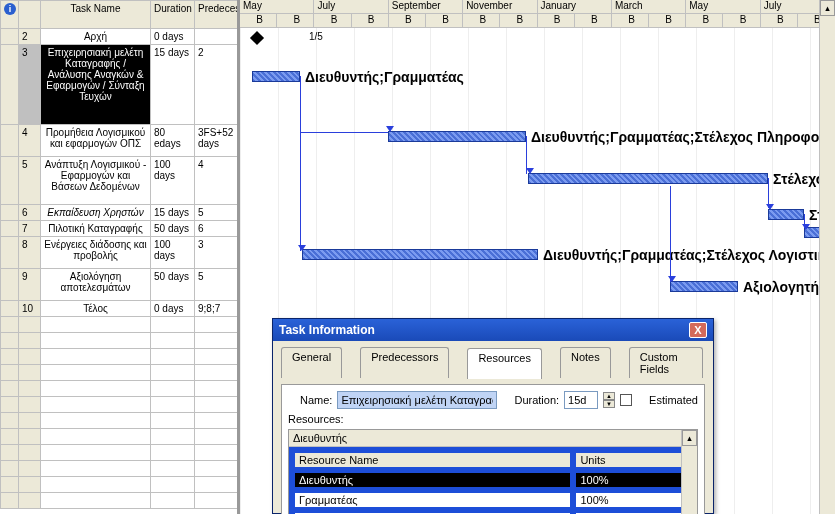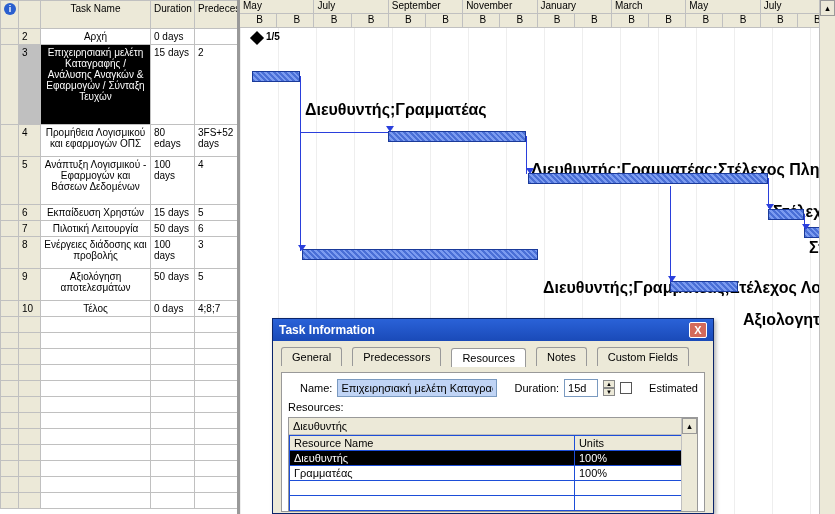--- a/index.html
+++ b/index.html
@@ -84,28 +84,28 @@
   }
   .grid-line {
     position:absolute; top:0; bottom:0; width:1px; background:#eee;
   }
   .bar {
     position:absolute; height:11px;
     background: repeating-linear-gradient(45deg,#4a6fd6,#4a6fd6 2px,#7b9bf0 2px,#7b9bf0 4px);
     border:1px solid #1a3a9a;
   }
   .bar-label {
-    position:absolute; font-size:16px; font-weight:bold; color:#000;
-    white-space:nowrap; padding-left:3px;margin-top:32px;
+    position:absolute; font-size:14px; font-weight:bold; color:#000;
+    white-space:nowrap; padding-left:3px;
   }
   .milestone {
     position:absolute; width:10px; height:10px; background:#000;
     transform: rotate(45deg);
   }
-  .ms-label { position:absolute; font-size:10px; font-weight:bold; white-space:nowrap; }
+  .ms-label { position:absolute; font-size:10px; font-weight:normal; white-space:nowrap;margin-left:43px; }
   .link-line { position:absolute; background:#2a3fdc; }
   .link-arrow {
     position:absolute; width:0; height:0;
     border-left:4px solid transparent; border-right:4px solid transparent;
     border-top:6px solid #2a3fdc;
   }
   
   .dialog {
     position:absolute; left:272px; top:318px; width:442px; height:196px;
     background:#ece9d8; border:1px solid #0a246a;
@@ -116,21 +116,21 @@
     background: linear-gradient(#2a62d8,#1a4ab8);
     color:#fff; font-size:12px; font-weight:bold;
     padding:3px 6px; display:flex; justify-content:space-between; align-items:center;
   }
   .dlg-close {
     width:18px; height:16px; background:#d46a5a; color:#fff;
     text-align:center; line-height:14px; border:1px solid #fff; border-radius:2px;
     font-size:11px; font-weight:bold;
   }
   .dlg-body { padding:6px 8px; }
-  .tabs { display:flex; gap:8px; margin-bottom:6px; }
+  .tabs { display:flex; gap:16px; margin-bottom:6px; }
   .tab {
     padding:3px 10px; font-size:11px; background:#ece9d8;
     border:1px solid #999; border-bottom:none; margin-right:2px;
     border-radius:3px 3px 0 0;
   }
   .tab.active { background:#fff; position:relative; top:1px; }
   .tab-panel {
     border:1px solid #999; background:#fff; padding:6px;
     height:140px;
   }
@@ -143,21 +143,21 @@
   .name-input { flex:1; background:#c0d4f5; color:#000; }
   .dur-input { width:34px; text-align:left; }
   .spinner { display:inline-flex; flex-direction:column; }
   .spinner button { width:12px; height:8px; font-size:6px; line-height:6px; padding:0; border:1px solid #888; background:#ece9d8;}
   .checkbox { width:12px; height:12px; border:1px solid #555; background:#fff; display:inline-block;}
   .res-grid {
     border:1px solid #999; margin-top:4px;
     font-size:11px;
   }
   .res-grid table { width:100%; border-collapse:collapse; }
-  .res-grid th, .res-grid td { border:1px solid #1d4ed8; padding:1px 4px; font-size:11px; text-align:left;}
+  .res-grid th, .res-grid td { border:6px solid #1d4ed8; padding:1px 4px; font-size:11px; text-align:left;}
   .res-grid th { background:#ece9d8; font-weight:normal;}
   .res-grid .sel td { background:#000; color:#fff; }
   .res-caption { padding:2px 4px; border-bottom:1px solid #c0c0c0; background:#ece9d8;}
   .scrollbar-v {
     position:absolute; right:0; top:0; bottom:0; width:16px; background:#ece9d8;
     border-left:1px solid #c0c0c0;
   }
   .scrollbar-v .sbtn {
     height:16px; background:#ece9d8; border:1px solid #999; text-align:center; line-height:14px; font-size:9px;
   }
@@ -203,28 +203,28 @@
           <tr class="tall" style="height: 48px;">
             <td class="col-info"></td>
             <td class="col-id">5</td>
             <td class="col-name" style="text-align:center;word-wrap:break-word;">Ανάπτυξη Λογισμικού - Εφαρμογών και Βάσεων Δεδομένων</td>
             <td class="col-dur">100 days</td>
             <td class="col-pred">4</td>
           </tr>
           <tr class="tall" style="height: 16px;">
             <td class="col-info"></td>
             <td class="col-id">6</td>
-            <td class="col-name" style="text-align:center;word-wrap:break-word;">Εκπαίδευση Χρηστών</td>
+            <td class="col-name" style="text-align:center;word-wrap:break-word;font-style:italic;">Εκπαίδευση Χρηστών</td>
             <td class="col-dur">15 days</td>
             <td class="col-pred">5</td>
           </tr>
           <tr class="tall" style="height: 16px;">
             <td class="col-info"></td>
             <td class="col-id">7</td>
-            <td class="col-name" style="text-align:center;word-wrap:break-word;">Πιλοτική Λειτουργία</td>
+            <td class="col-name" style="text-align:center;word-wrap:break-word;">Πιλοτική Καταγραφής</td>
             <td class="col-dur">50 days</td>
             <td class="col-pred">6</td>
           </tr>
           <tr class="tall" style="height: 32px;">
             <td class="col-info"></td>
             <td class="col-id">8</td>
             <td class="col-name" style="text-align:center;word-wrap:break-word;">Ενέργειες διάδοσης και προβολής</td>
             <td class="col-dur">100 days</td>
             <td class="col-pred">3</td>
           </tr>
@@ -233,21 +233,21 @@
             <td class="col-id">9</td>
             <td class="col-name" style="text-align:center;word-wrap:break-word;">Αξιολόγηση αποτελεσμάτων</td>
             <td class="col-dur">50 days</td>
             <td class="col-pred">5</td>
           </tr>
           <tr class="tall" style="height: 16px;">
             <td class="col-info"></td>
             <td class="col-id">10</td>
             <td class="col-name" style="text-align:center;word-wrap:break-word;">Τέλος</td>
             <td class="col-dur">0 days</td>
-            <td class="col-pred">4;8;7</td>
+            <td class="col-pred">9;8;7</td>
           </tr>
           <tr style="height: 16px;">
             <td class="col-info"></td>
             <td class="col-id"></td>
             <td class="col-name"></td>
             <td class="col-dur"></td>
             <td class="col-pred"></td>
           </tr>
           <tr style="height: 16px;">
             <td class="col-info"></td>

